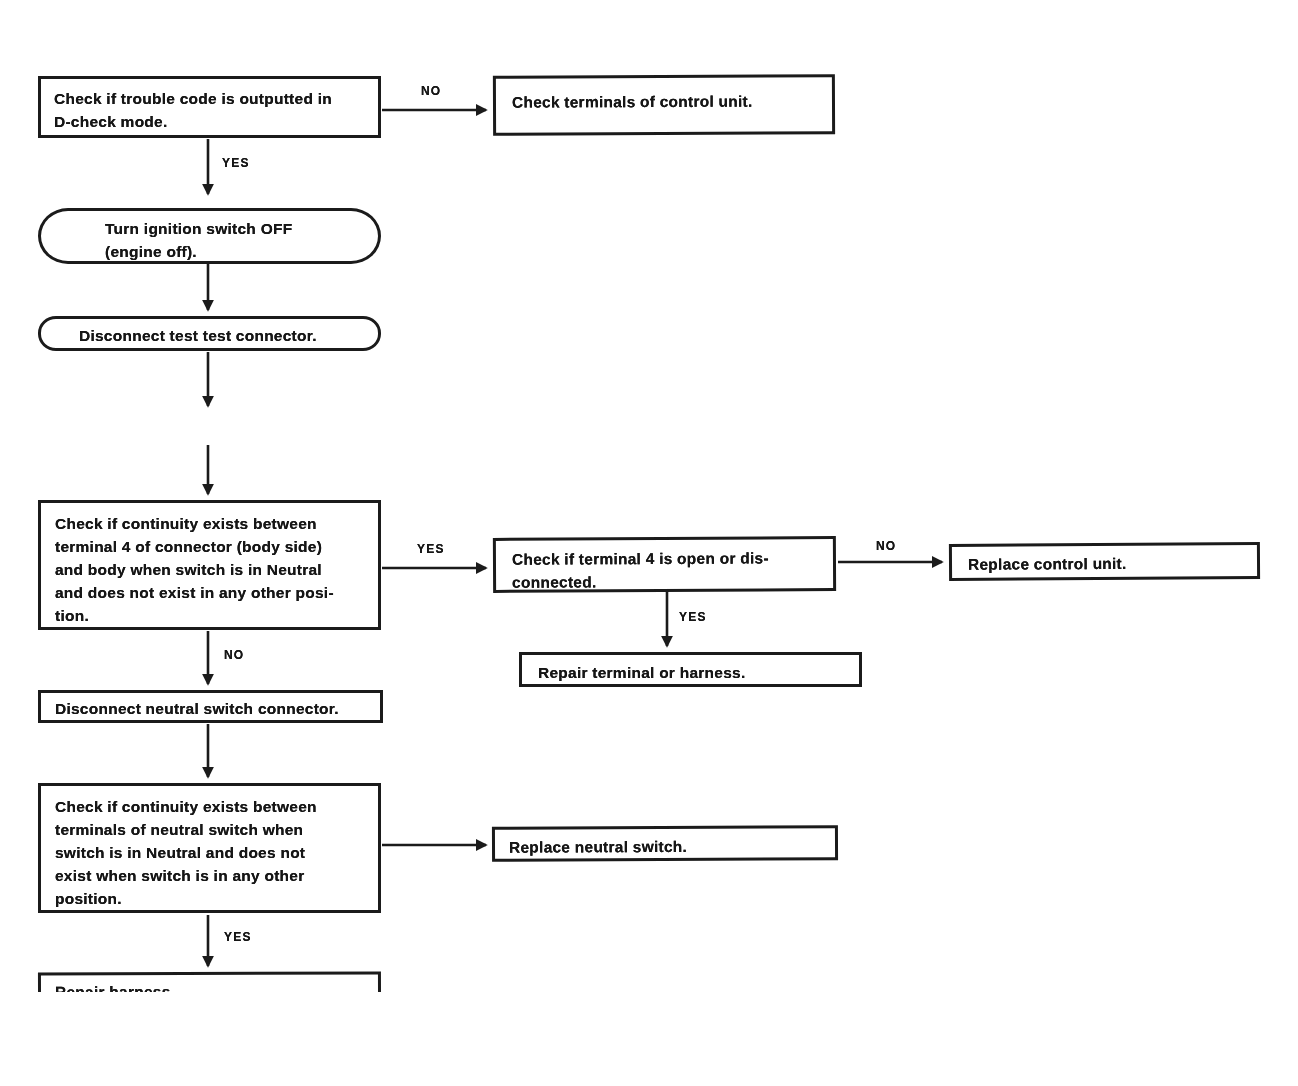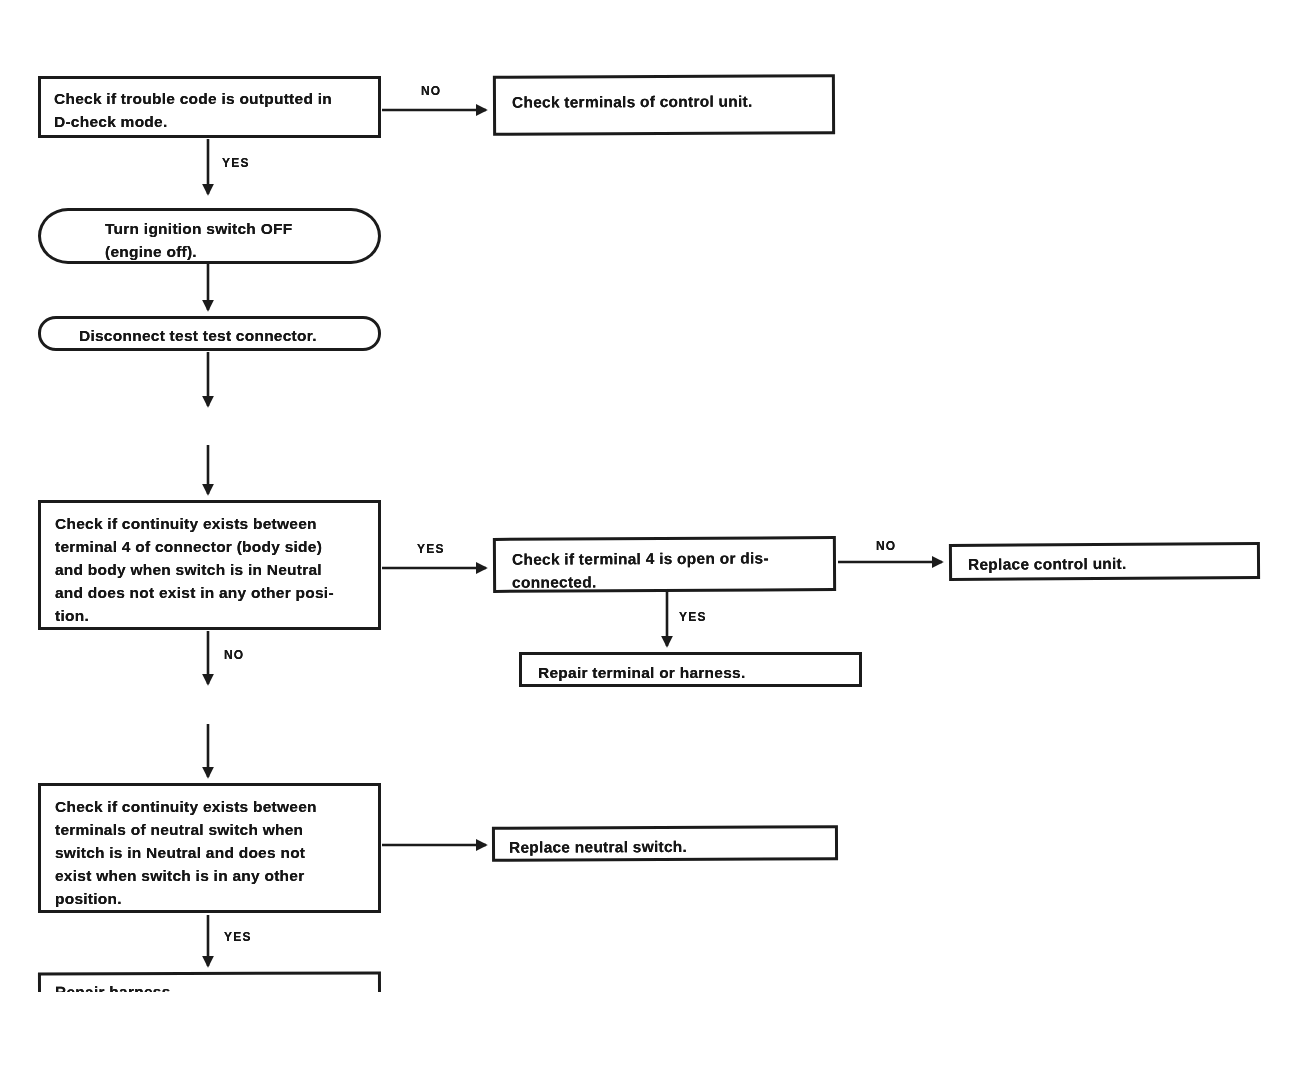--- a/index.html
+++ b/index.html
@@ -91,20 +91,21 @@
 and does not exist in any other posi-
 tion.</div>
 
   <div class="node" style="left:493px; top:537px; width:343px; height:55px; padding:7px 10px 0 16px; transform:rotate(-0.3deg);">Check if terminal 4 is open or dis-
 connected.</div>
 
   <div class="node" style="left:949px; top:543px; width:311px; height:37px; padding:6px 10px 0 16px; transform:rotate(-0.35deg);">Replace control unit.</div>
 
   <div class="node" style="left:493px; top:652px; width:343px; height:35px; padding:6px 10px 0 16px;margin-left:26px;">Repair terminal or harness.</div>
 
+  <div class="node" style="left:38px; top:690px; width:345px; height:33px; padding:4px 10px 0 14px;">Disconnect neutral switch connector.</div>
 
   <div class="node" style="left:38px; top:783px; width:343px; height:130px; padding:9px 8px 0 14px;">Check if continuity exists between
 terminals of neutral switch when
 switch is in Neutral and does not
 exist when switch is in any other
 position.</div>
 
   <div class="node" style="left:492px; top:826px; width:346px; height:35px; padding:6px 10px 0 14px; transform:rotate(-0.25deg);">Replace neutral switch.</div>
 
   <div class="node" style="left:38px; top:972px; width:343px; height:34px; padding:5px 10px 0 14px; transform:rotate(-0.2deg);">Repair harness.</div>

